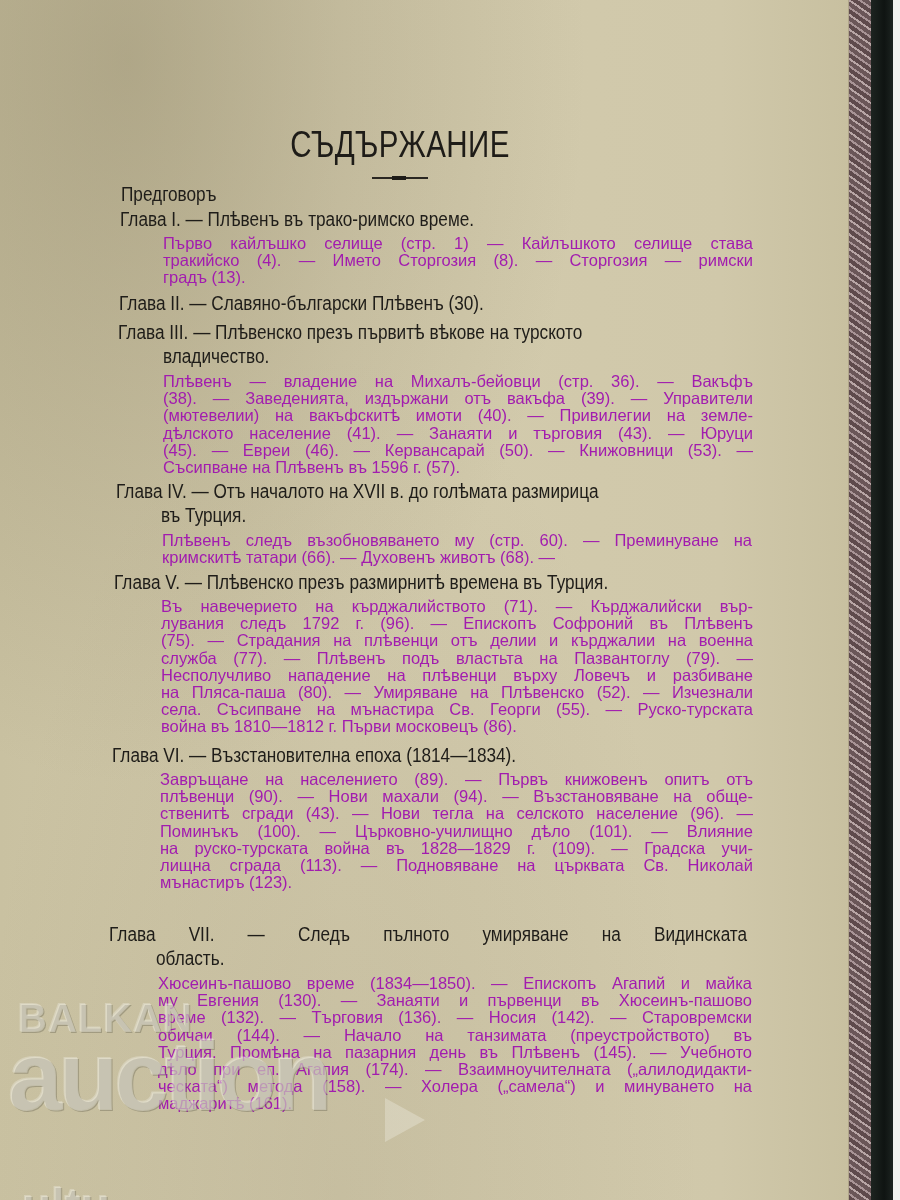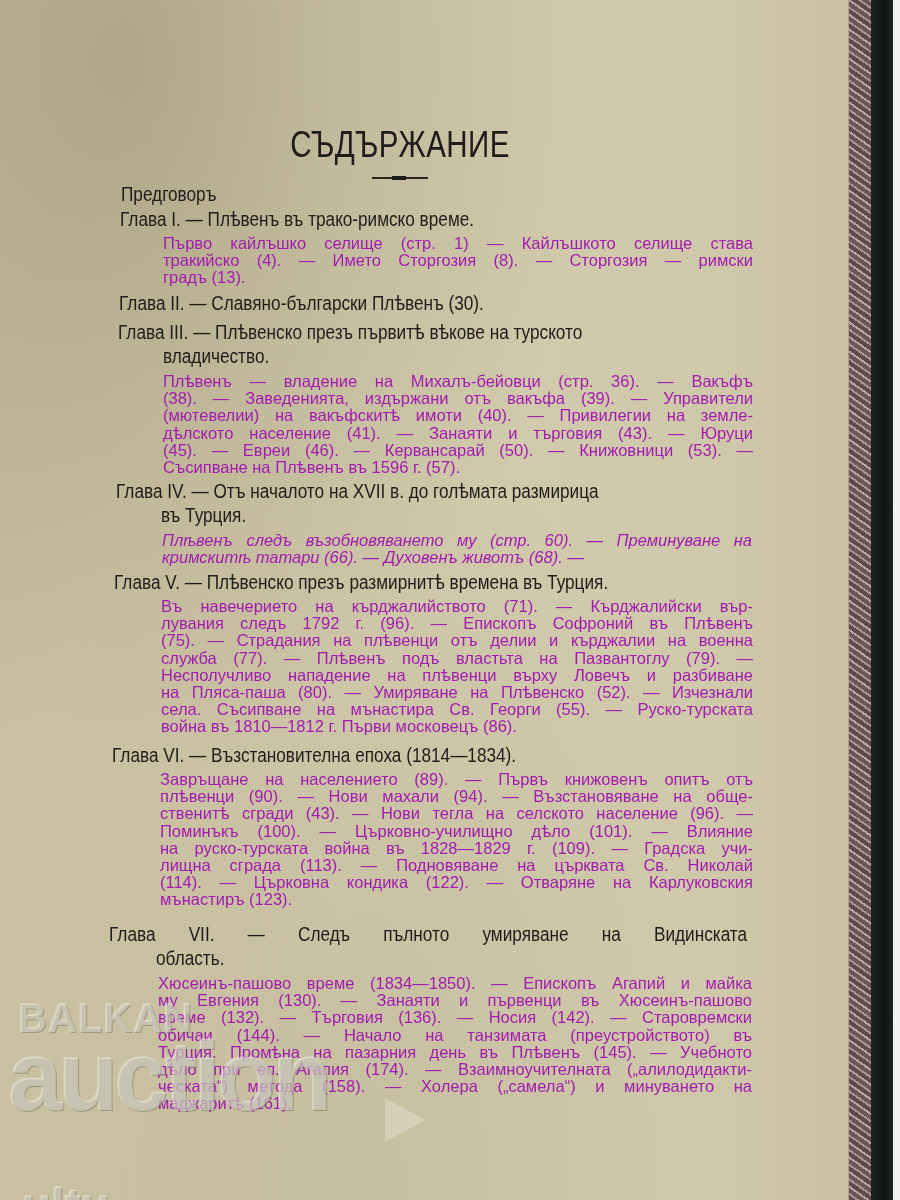--- a/index.html
+++ b/index.html
@@ -101,21 +101,21 @@
     <span class="line">Плѣвенъ — владение на Михалъ-бейовци (стр. 36). — Вакъфъ</span>
     <span class="line">(38). — Заведенията, издържани отъ вакъфа (39). — Управители</span>
     <span class="line">(мютевелии) на вакъфскитѣ имоти (40). — Привилегии на земле-</span>
     <span class="line">дѣлското население (41). — Занаяти и търговия (43). — Юруци</span>
     <span class="line">(45). — Евреи (46). — Кервансарай (50). — Книжовници (53). —</span>
     <span class="line last">Съсипване на Плѣвенъ въ 1596 г. (57).</span>
   </div>
 
   <div class="entry heading" style="left:84px; top:479px;">Глава IV. — Отъ началото на XVII в. до голѣмата размирица</div>
   <div class="cont" style="left:129px; top:503px;">въ Турция.</div>
-  <div class="sub" style="left:130px; top:532px; width:590px;font-style:italic;">
+  <div class="sub" style="left:130px; top:532px; width:590px;">
     <span class="line">Плѣвенъ следъ възобновяването му (стр. 60). — Преминуване на</span>
     <span class="line last">кримскитѣ татари (66). — Духовенъ животъ (68). —</span>
   </div>
 
   <div class="entry heading" style="left:82px; top:570px;">Глава V. — Плѣвенско презъ размирнитѣ времена въ Турция.</div>
   <div class="sub" style="left:129px; top:598px; width:592px;">
     <span class="line">Въ навечерието на кърджалийството (71). — Кърджалийски вър-</span>
     <span class="line">лувания следъ 1792 г. (96). — Епископъ Софроний въ Плѣвенъ</span>
     <span class="line">(75). — Страдания на плѣвенци отъ делии и кърджалии на военна</span>
     <span class="line">служба (77). — Плѣвенъ подъ властьта на Пазвантоглу (79). —</span>
@@ -126,21 +126,20 @@
   </div>
 
   <div class="entry heading" style="left:80px; top:743px;">Глава VI. — Възстановителна епоха (1814—1834).</div>
   <div class="sub" style="left:128px; top:771px; width:593px;">
     <span class="line">Завръщане на населението (89). — Първъ книжовенъ опитъ отъ</span>
     <span class="line">плѣвенци (90). — Нови махали (94). — Възстановяване на обще-</span>
     <span class="line">ственитѣ сгради (43). — Нови тегла на селското население (96). —</span>
     <span class="line">Поминъкъ (100). — Църковно-училищно дѣло (101). — Влияние</span>
     <span class="line">на руско-турската война въ 1828—1829 г. (109). — Градска учи-</span>
     <span class="line">лищна сграда (113). — Подновяване на църквата Св. Николай</span>
-    <span class="line">(114). — Църковна кондика (122). — Отваряне на Карлуковския</span>
     <span class="line last">мънастиръ (123).</span>
   </div>
 
   <div class="entry heading" style="left:77px; top:922px; width:742px;">
     <span style="display:block; white-space:nowrap; text-align:justify; text-align-last:justify; width:100%;">Глава VII. — Следъ пълното умиряване на Видинската</span>
   </div>
   <div class="cont" style="left:124px; top:946px;">область.</div>
   <div class="sub" style="left:126px; top:975px; width:594px;">
     <span class="line">Хюсеинъ-пашово време (1834—1850). — Епископъ Агапий и майка</span>
     <span class="line">му Евгения (130). — Занаяти и първенци въ Хюсеинъ-пашово</span>

